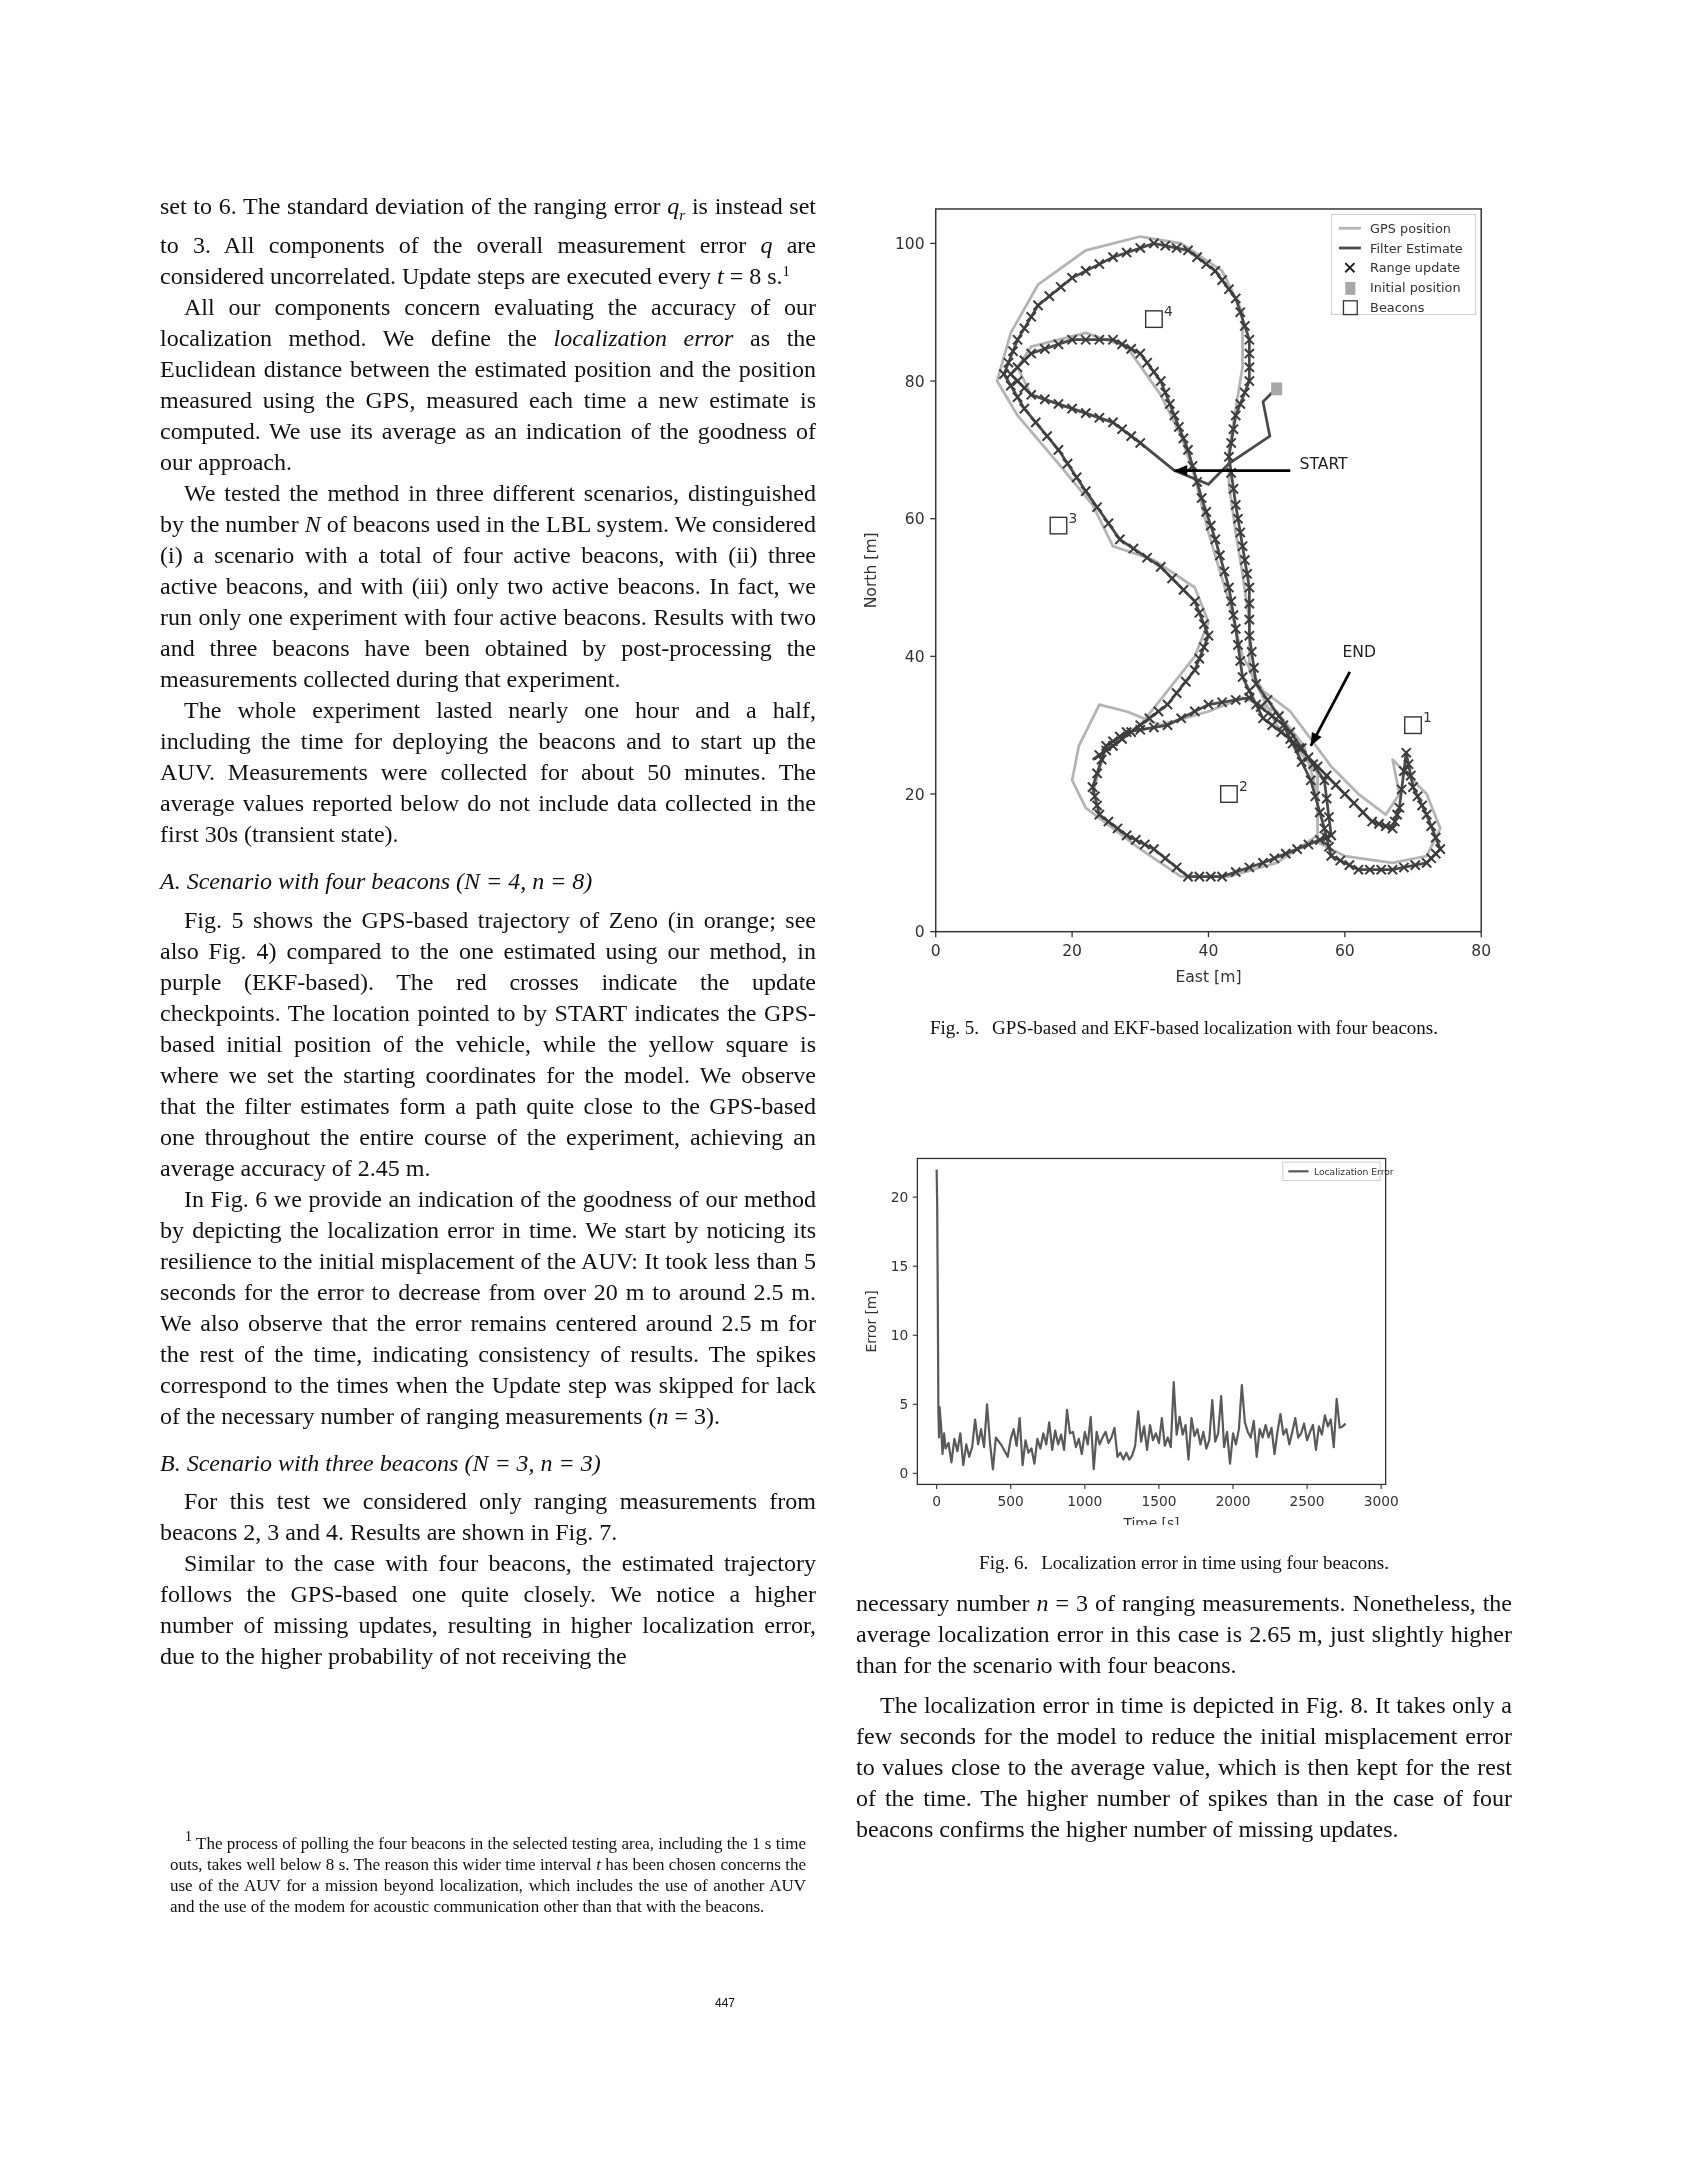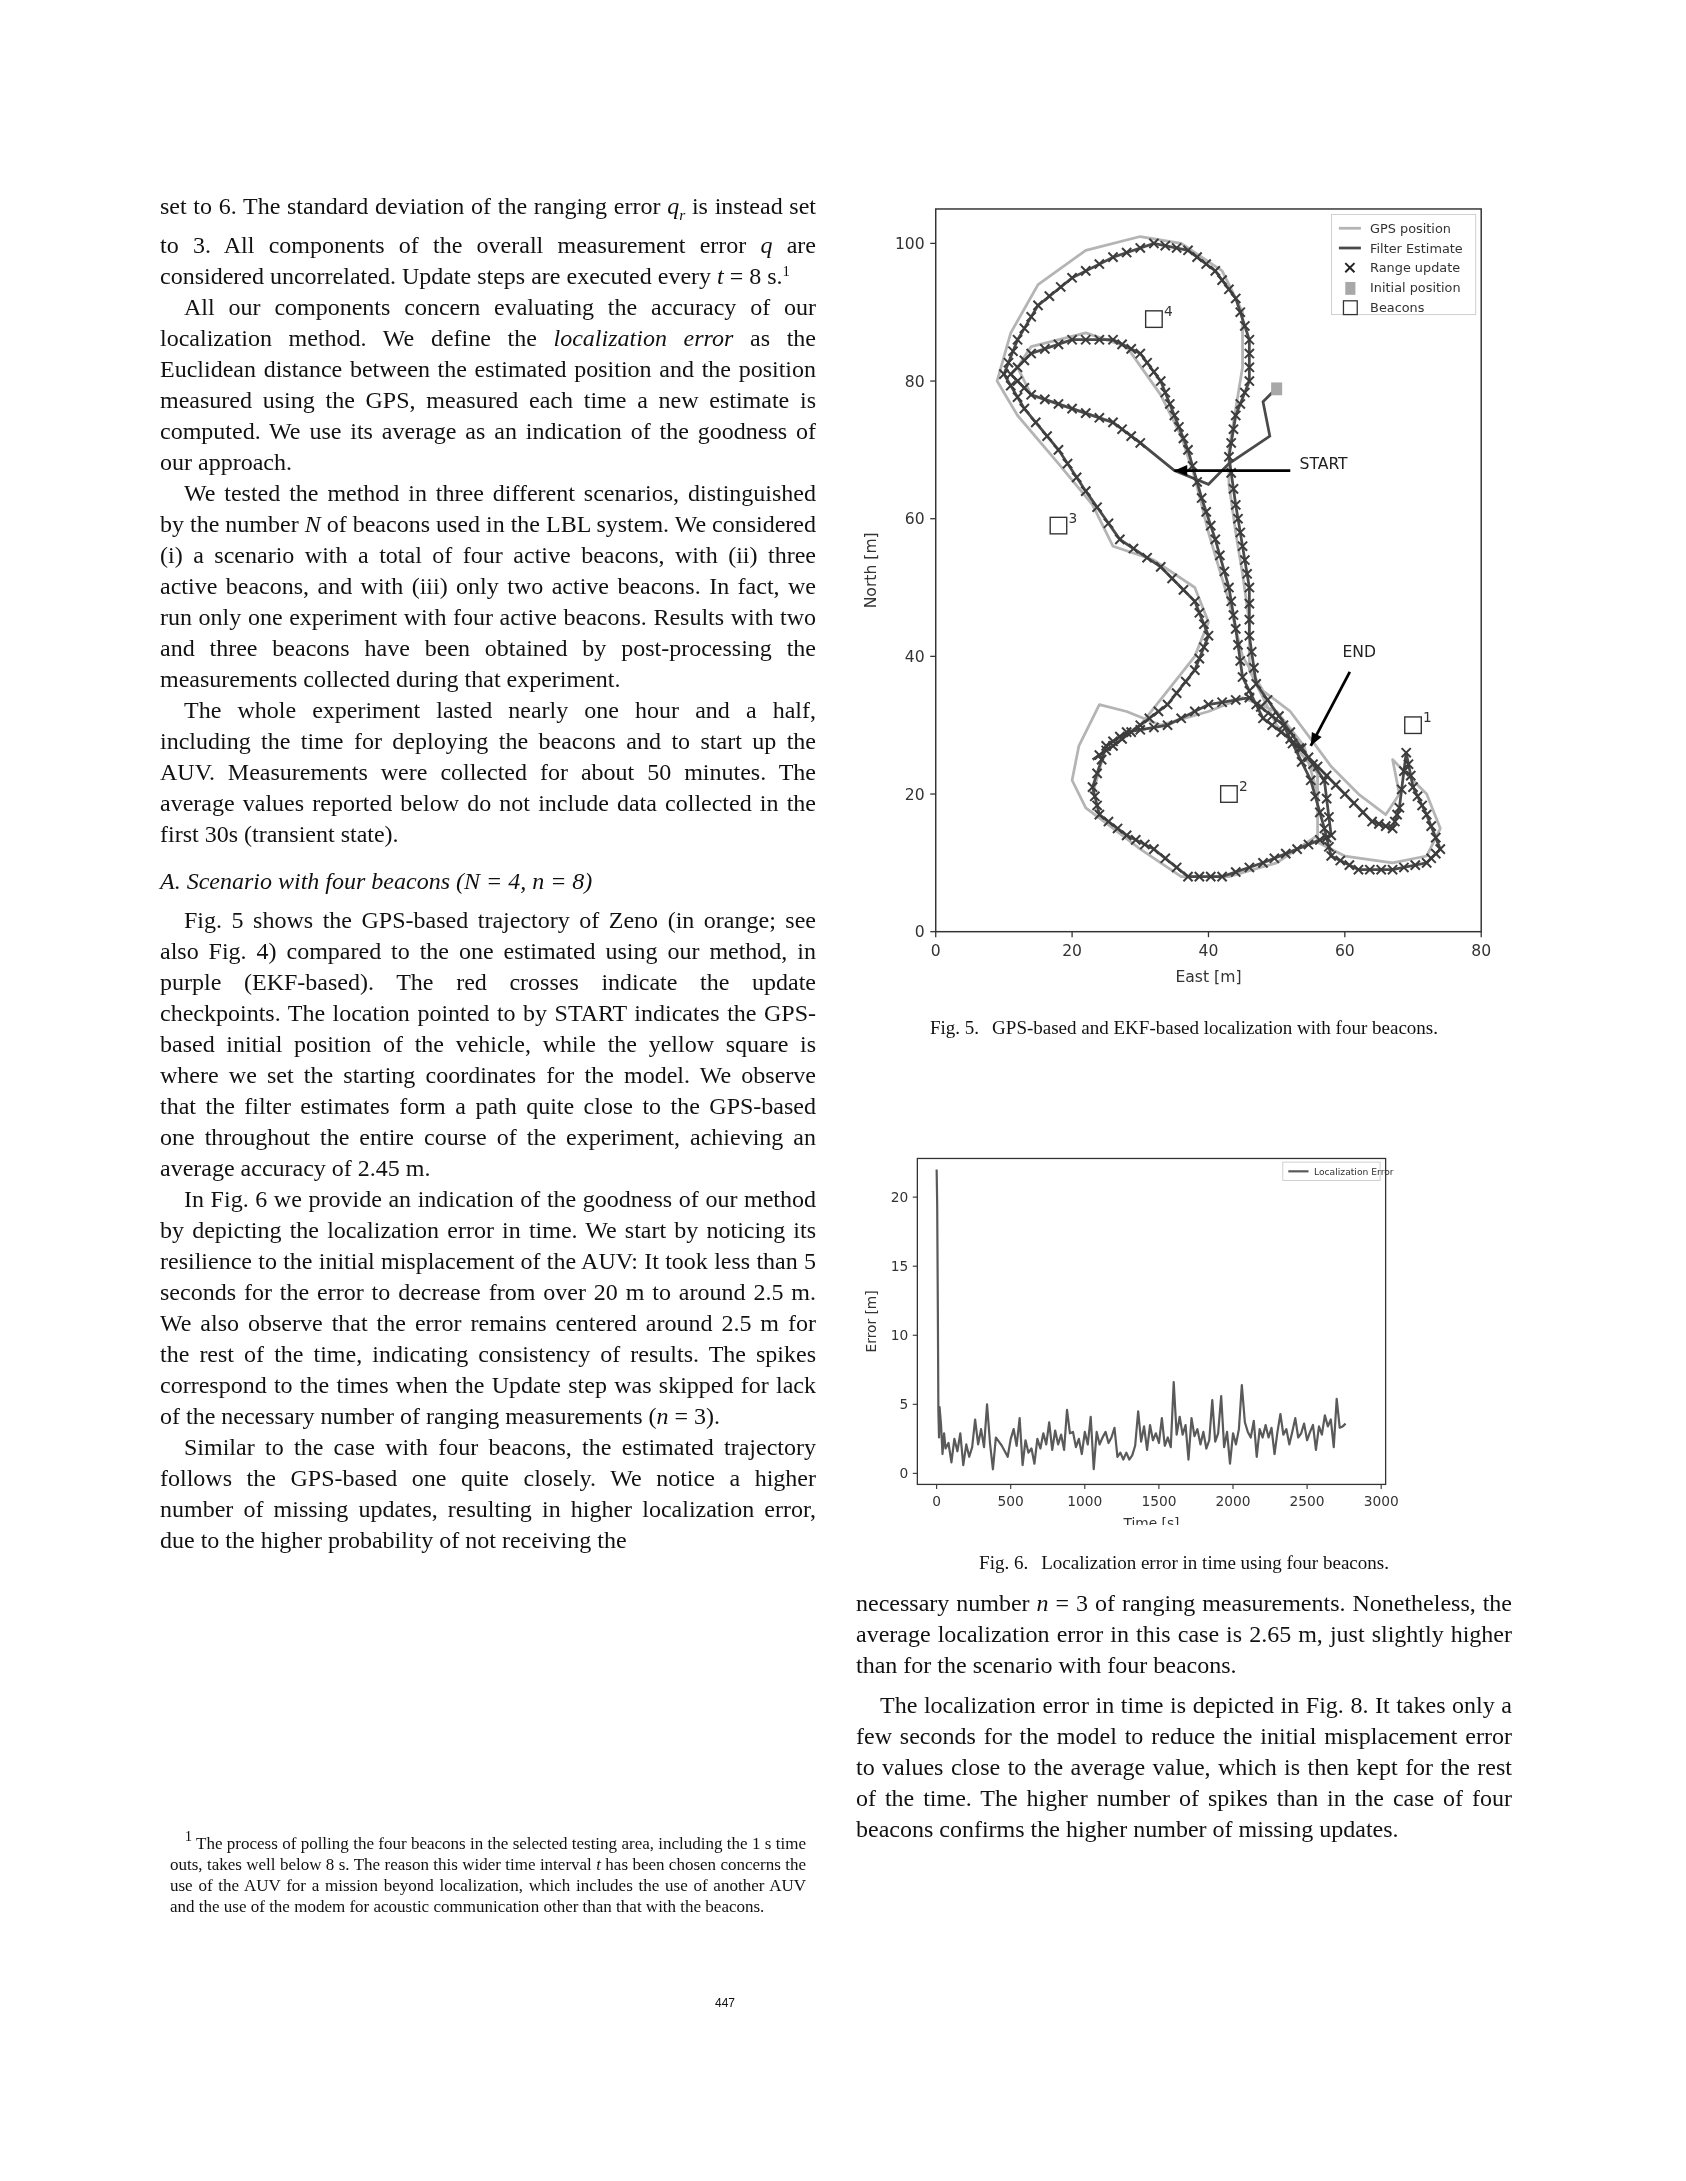--- a/index.html
+++ b/index.html
@@ -27,20 +27,22 @@
 <body>
 
 <div class="col col-left">
   <p class="noindent"><span>set to 6. The standard deviation of the ranging error </span><span class="math">q</span><sub class="math" style="font-size:15.6px">r</sub><span> is instead set to 3. All components of the overall measurement error </span><span class="math">q</span><span> are considered uncorrelated. Update steps are executed every </span><span class="math">t</span><span> = 8 s.</span><sup>1</sup></p>
   <p><span>All our components concern evaluating the accuracy of our localization method. We define the </span><em>localization error</em><span> as the Euclidean distance between the estimated position and the position measured using the GPS, measured each time a new estimate is computed. We use its average as an indication of the goodness of our approach.</span></p>
   <p><span>We tested the method in three different scenarios, distinguished by the number </span><span class="math">N</span><span> of beacons used in the LBL system. We considered (i) a scenario with a total of four active beacons, with (ii) three active beacons, and with (iii) only two active beacons. In fact, we run only one experiment with four active beacons. Results with two and three beacons have been obtained by post-processing the measurements collected during that experiment.</span></p>
   <p>The whole experiment lasted nearly one hour and a half, including the time for deploying the beacons and to start up the AUV. Measurements were collected for about 50 minutes. The average values reported below do not include data collected in the first 30s (transient state).</p>
   <h3>A.  Scenario with four beacons (N = 4, n = 8)</h3>
   <p>Fig. 5 shows the GPS-based trajectory of Zeno (in orange; see also Fig. 4) compared to the one estimated using our method, in purple (EKF-based). The red crosses indicate the update checkpoints. The location pointed to by START indicates the GPS-based initial position of the vehicle, while the yellow square is where we set the starting coordinates for the model. We observe that the filter estimates form a path quite close to the GPS-based one throughout the entire course of the experiment, achieving an average accuracy of 2.45 m.</p>
   <p><span>In Fig. 6 we provide an indication of the goodness of our method by depicting the localization error in time. We start by noticing its resilience to the initial misplacement of the AUV: It took less than 5 seconds for the error to decrease from over 20 m to around 2.5 m. We also observe that the error remains centered around 2.5 m for the rest of the time, indicating consistency of results. The spikes correspond to the times when the Update step was skipped for lack of the necessary number of ranging measurements (</span><span class="math">n</span><span> = 3).</span></p>
+  <h3>B.  Scenario with three beacons (N = 3, n = 3)</h3>
+  <p>For this test we considered only ranging measurements from beacons 2, 3 and 4. Results are shown in Fig. 7.</p>
   <p>Similar to the case with four beacons, the estimated trajectory follows the GPS-based one quite closely. We notice a higher number of missing updates, resulting in higher localization error, due to the higher probability of not receiving the</p>
 </div>
 
 <div class="footnote">
   <p><sup>1</sup><span> The process of polling the four beacons in the selected testing area, including the 1 s time outs, takes well below 8 s. The reason this wider time interval </span><span class="math">t</span><span> has been chosen concerns the use of the AUV for a mission beyond localization, which includes the use of another AUV and the use of the modem for acoustic communication other than that with the beacons.</span></p>
 </div>
 
 <div class="fig" style="left:854px; top:197px;">
   <svg id="fig5" width="652" height="799" class="sans" viewBox="0 0 710 870">
       <rect x="89" y="13" width="594" height="787" fill="#fff" stroke="#333" stroke-width="1.6"></rect>

